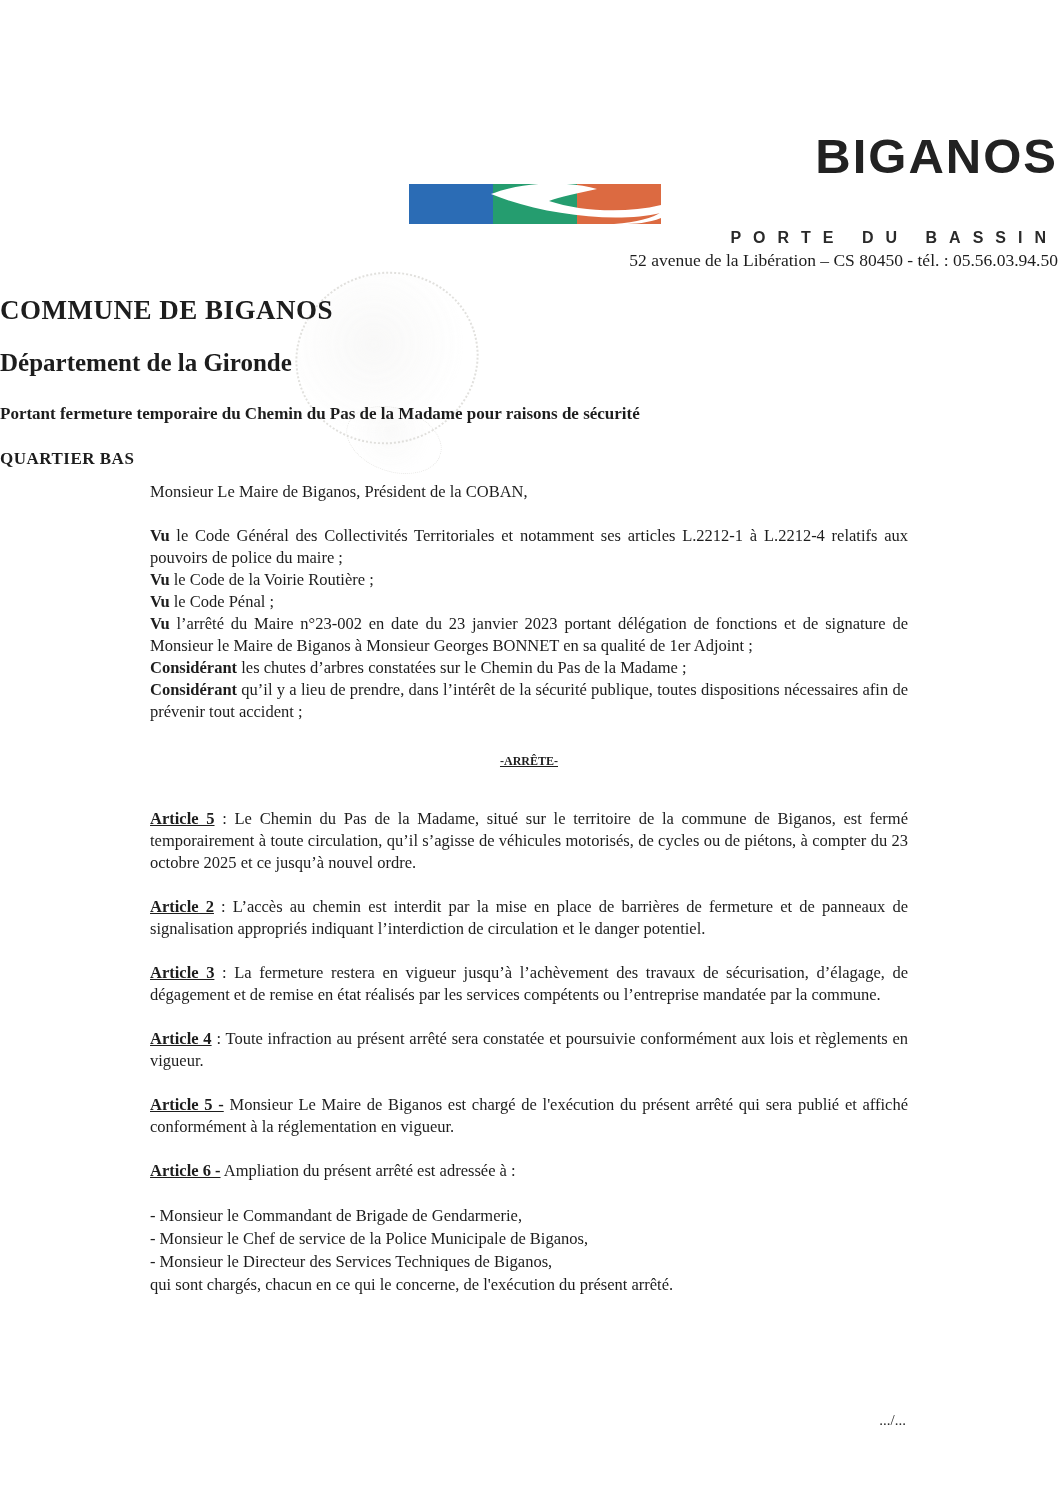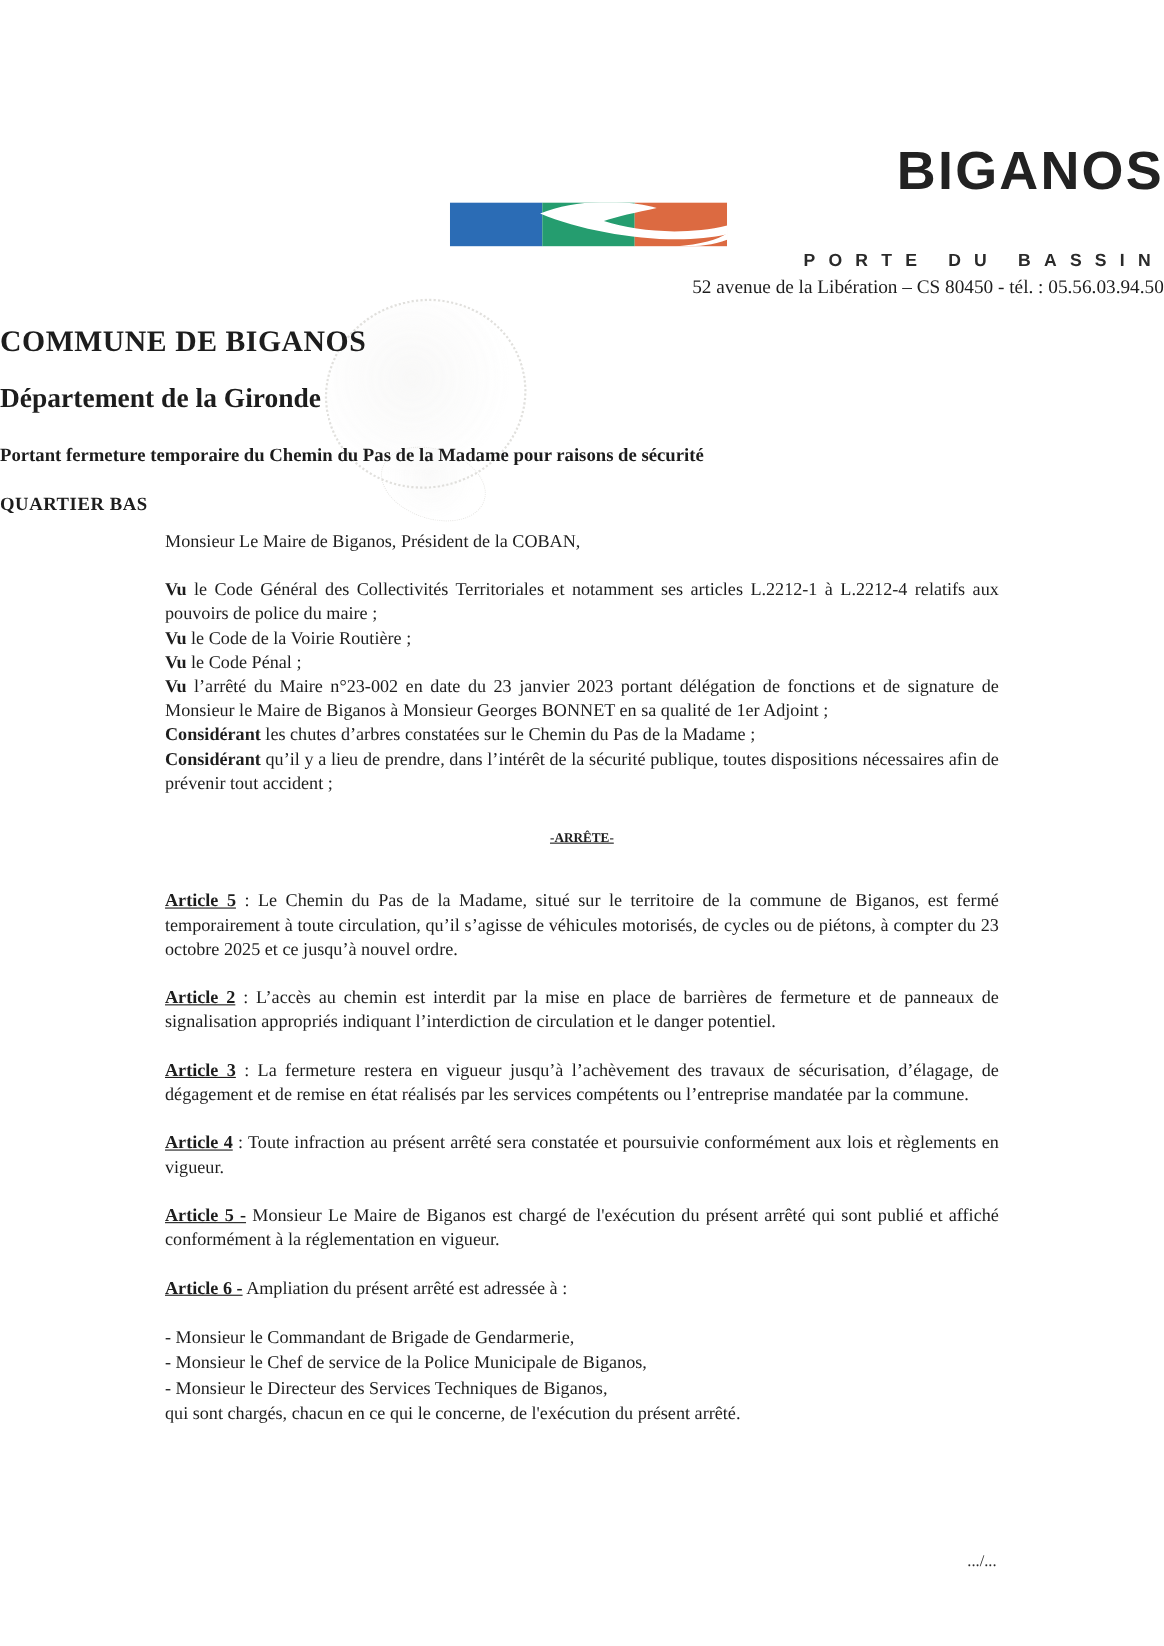--- a/index.html
+++ b/index.html
@@ -139,21 +139,21 @@
       <span class="article-label">Article 2</span>
       <span>: L’accès au chemin est interdit par la mise en place de barrières de fermeture et de panneaux de signalisation appropriés indiquant l’interdiction de circulation et le danger potentiel.</span></p>
     <p class="article">
       <span class="article-label">Article 3</span>
       <span>: La fermeture restera en vigueur jusqu’à l’achèvement des travaux de sécurisation, d’élagage, de dégagement et de remise en état réalisés par les services compétents ou l’entreprise mandatée par la commune.</span></p>
     <p class="article">
       <span class="article-label">Article 4</span>
       <span>: Toute infraction au présent arrêté sera constatée et poursuivie conformément aux lois et règlements en vigueur.</span></p>
     <p class="article">
       <span class="article-label">Article 5 -</span>
-      <span>Monsieur Le Maire de Biganos est chargé de l'exécution du présent arrêté qui sont publié et affiché conformément à la réglementation en vigueur.</span></p>
+      <span>Monsieur Le Maire de Biganos est chargé de l'exécution du présent arrêté qui sera publié et affiché conformément à la réglementation en vigueur.</span></p>
     <p class="article">
       <span class="article-label">Article 6 -</span>
       <span>Ampliation du présent arrêté est adressée à :</span></p>
 
     <div class="ampliation">
       <p>- Monsieur le Commandant de Brigade de Gendarmerie,</p>
       <p>- Monsieur le Chef de service de la Police Municipale de Biganos,</p>
       <p>- Monsieur le Directeur des Services Techniques de Biganos,</p>
       <p>qui sont chargés, chacun en ce qui le concerne, de l'exécution du présent arrêté.</p>
     </div>

